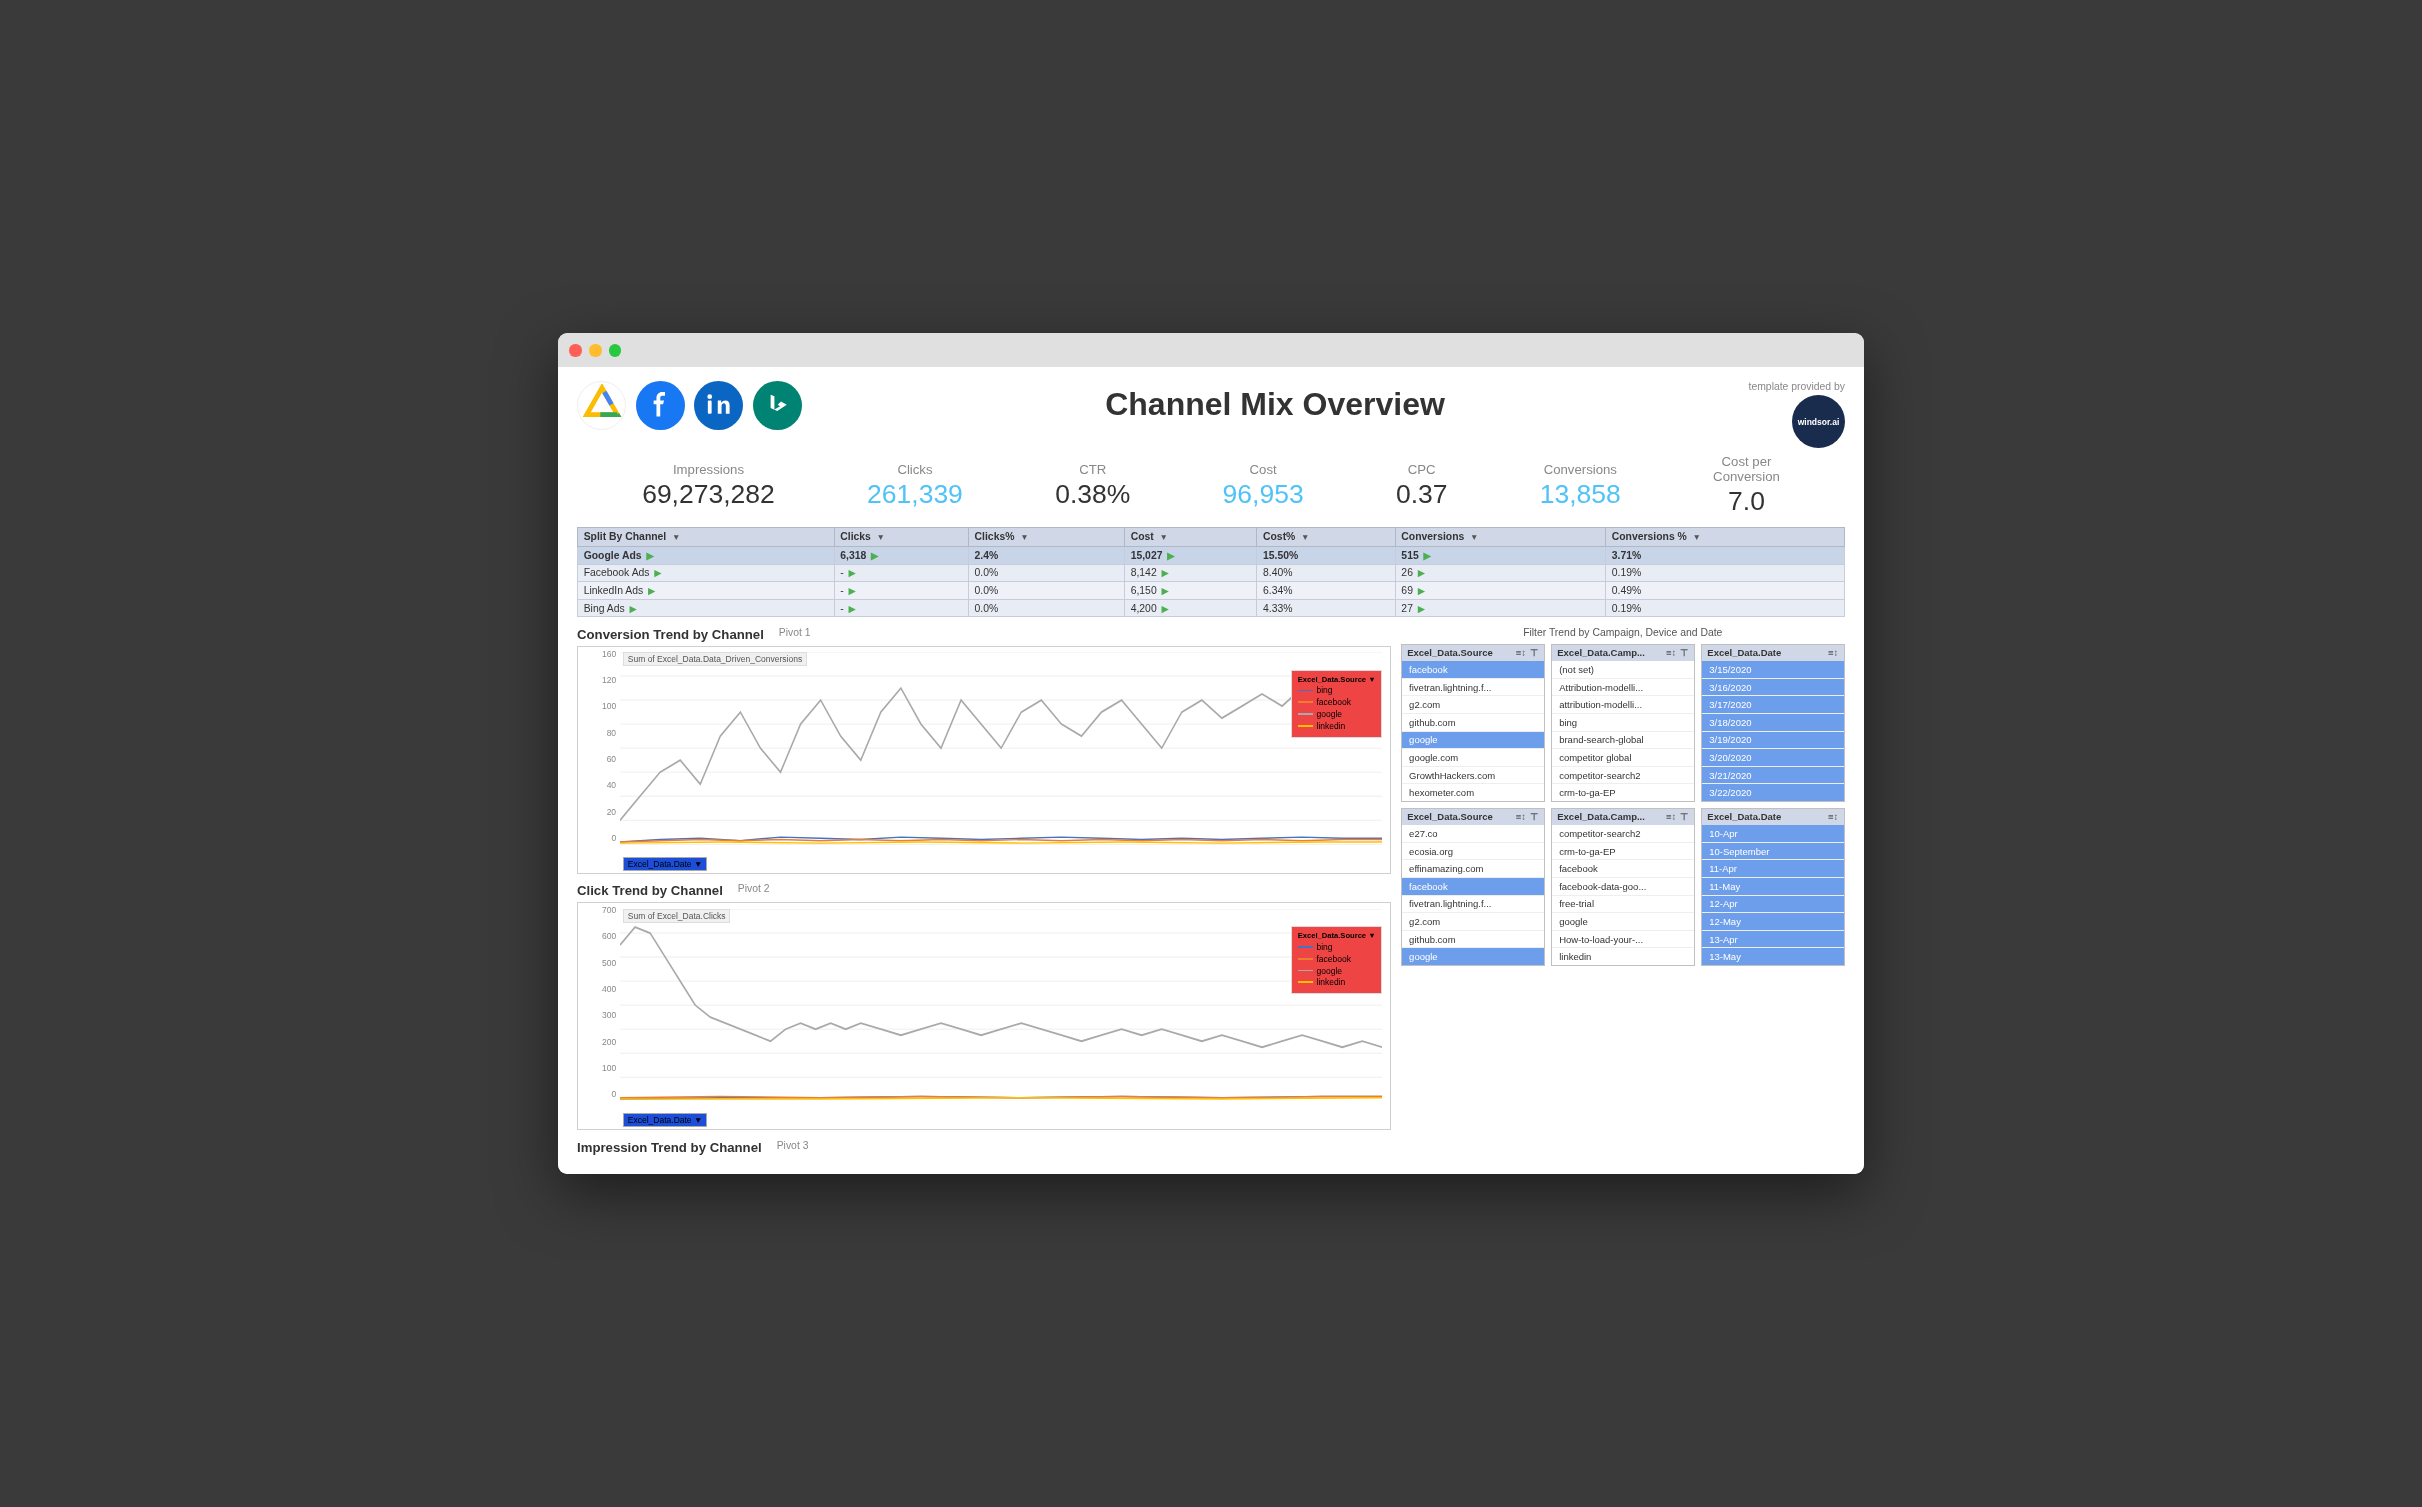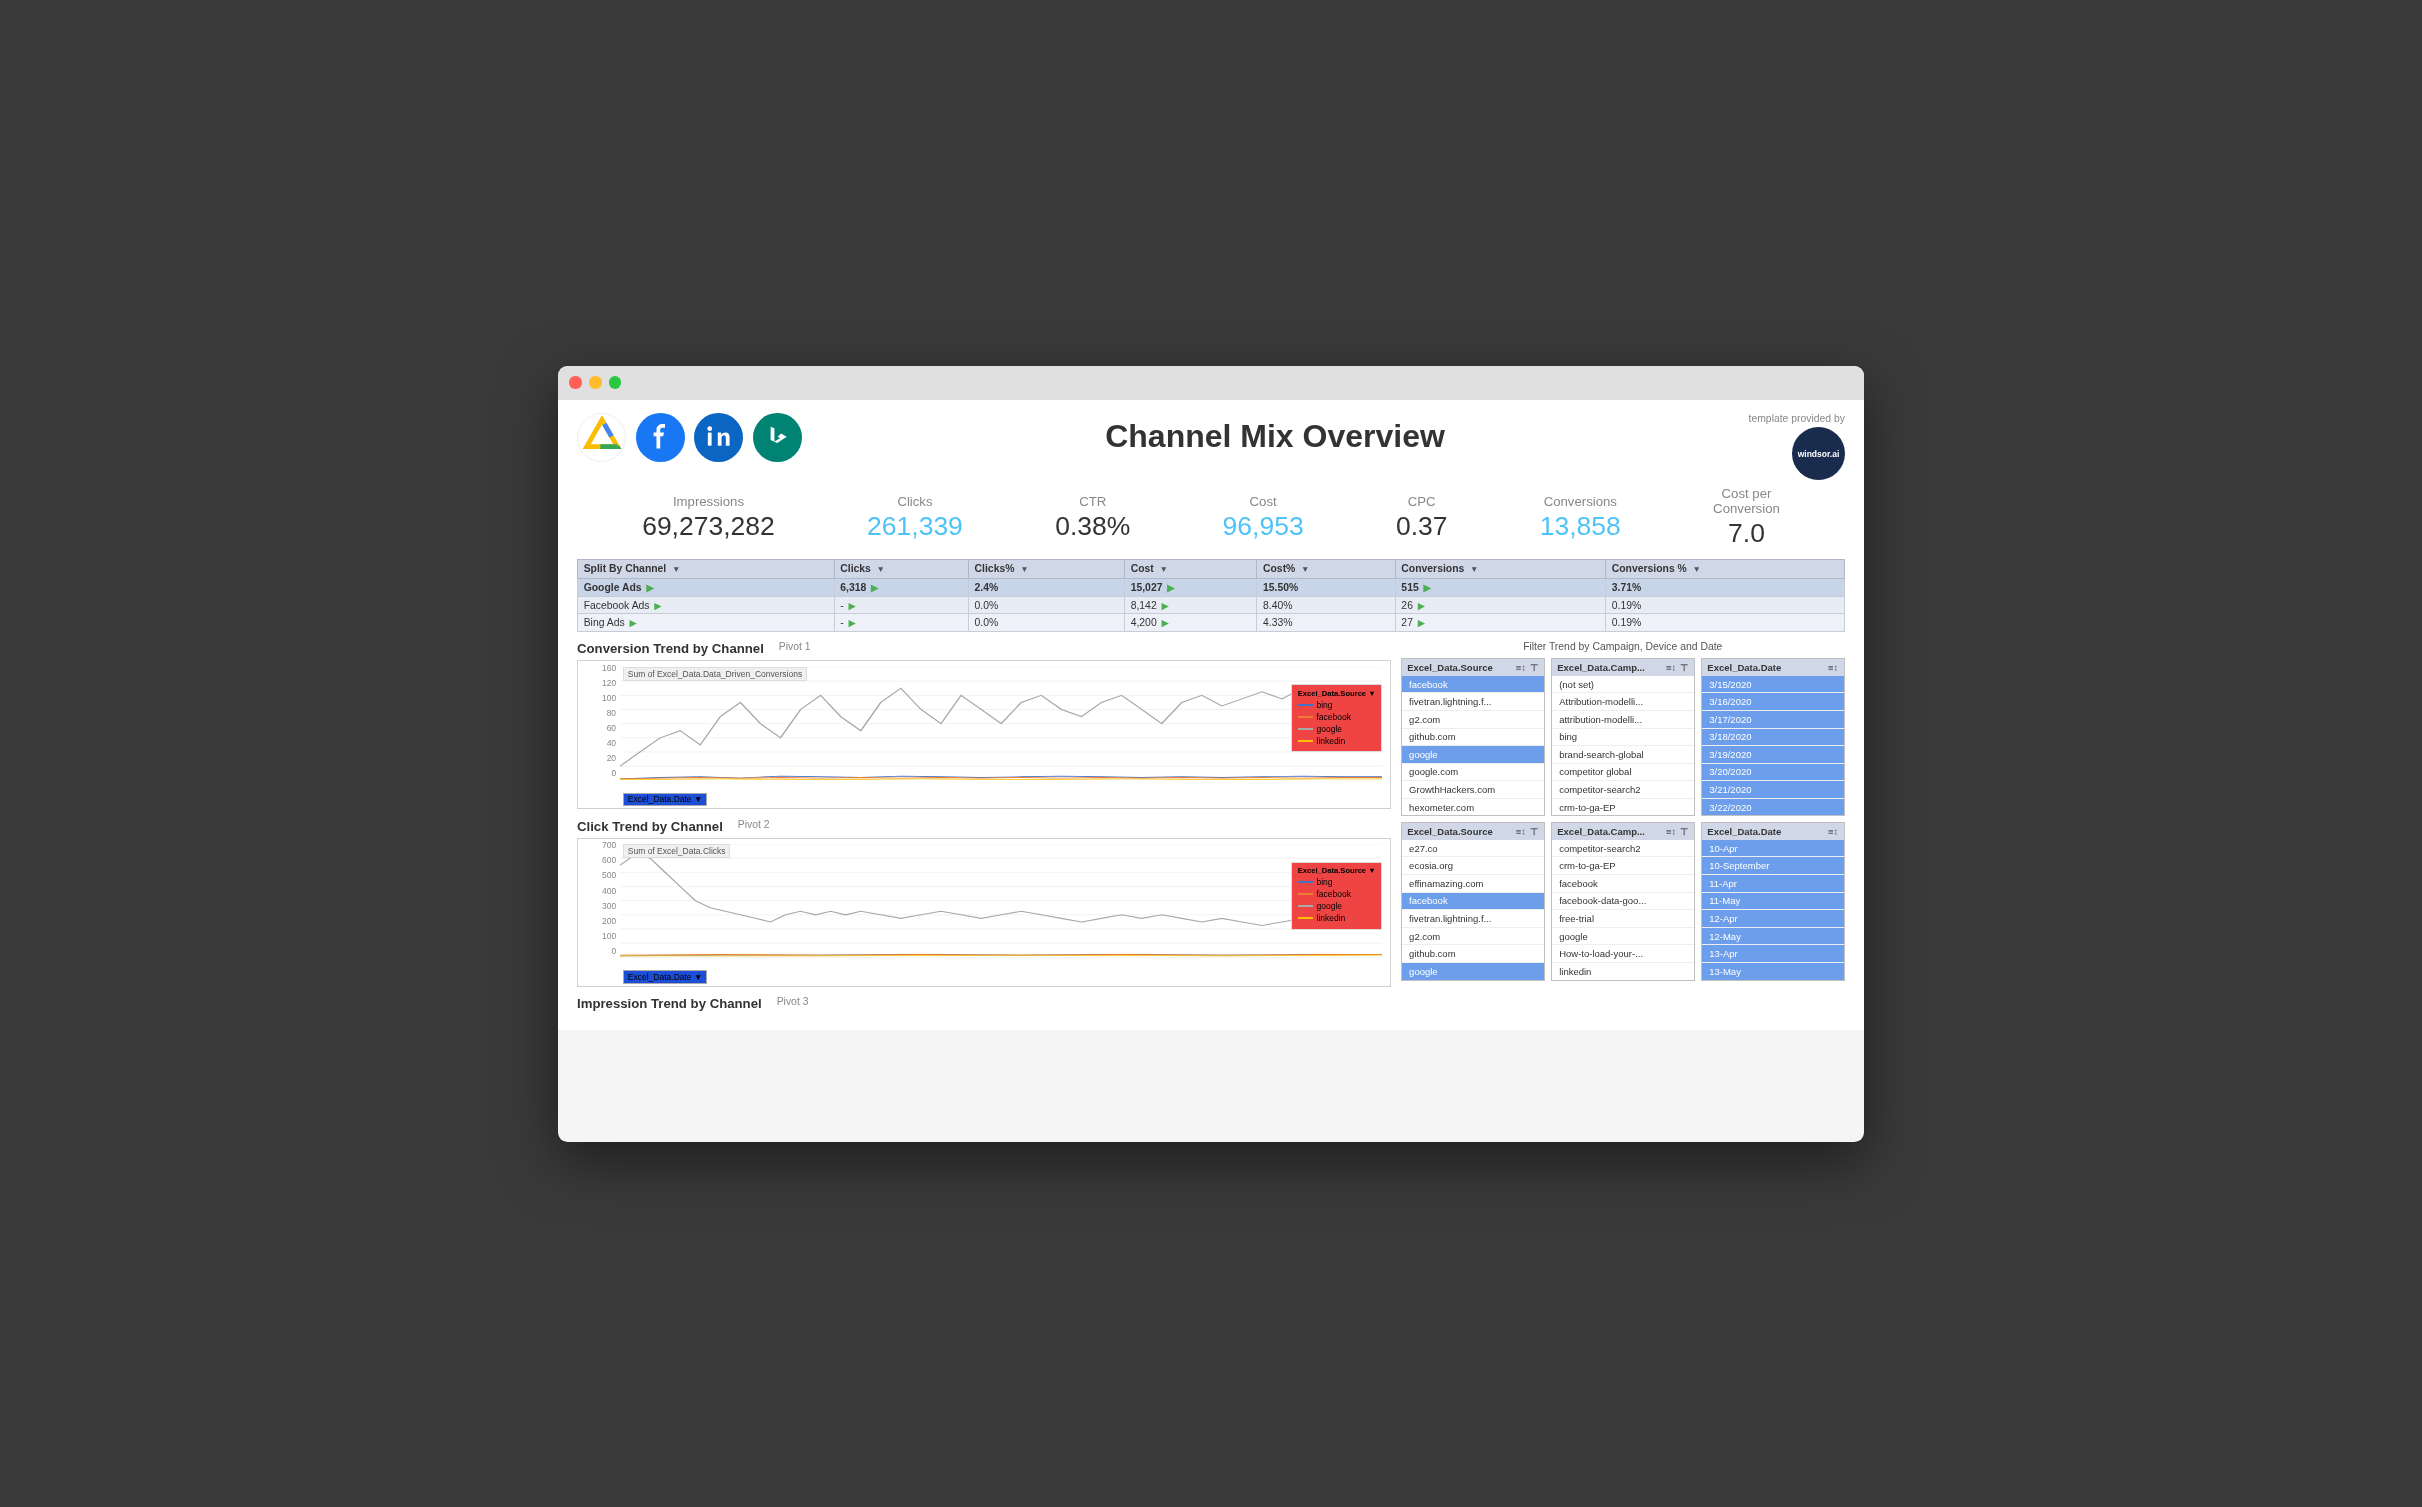--- a/index.html
+++ b/index.html
@@ -193,21 +193,21 @@
       font-weight: 600;
       color: #333;
     }
     .pivot-label {
       font-size: 10.4px;
       color: #888;
     }
     .chart-box {
       border: 0.9px solid #d0d0d0;
       background: white;
-      height: 149px;
+      height: 228px;
       position: relative;
       padding: 5.7px 7.6px 28px 42px;
     }
     .chart-y-label {
       position: absolute;
       left: 0;
       top: 0;
       bottom: 28px;
       display: flex;
       flex-direction: column;
@@ -432,20 +432,29 @@
           <tr>
             <td>Facebook Ads <span class="green-arrow">▶</span></td>
             <td>- <span class="green-arrow">▶</span></td>
             <td>0.0%</td>
             <td>8,142 <span class="green-arrow">▶</span></td>
             <td>8.40%</td>
             <td>26 <span class="green-arrow">▶</span></td>
             <td>0.19%</td>
           </tr>
           <tr>
+            <td>LinkedIn Ads <span class="green-arrow">▶</span></td>
+            <td>- <span class="green-arrow">▶</span></td>
+            <td>0.0%</td>
+            <td>6,150 <span class="green-arrow">▶</span></td>
+            <td>6.34%</td>
+            <td>69 <span class="green-arrow">▶</span></td>
+            <td>0.49%</td>
+          </tr>
+          <tr>
             <td>Bing Ads <span class="green-arrow">▶</span></td>
             <td>- <span class="green-arrow">▶</span></td>
             <td>0.0%</td>
             <td>4,200 <span class="green-arrow">▶</span></td>
             <td>4.33%</td>
             <td>27 <span class="green-arrow">▶</span></td>
             <td>0.19%</td>
           </tr>
         </tbody>
       </table>

